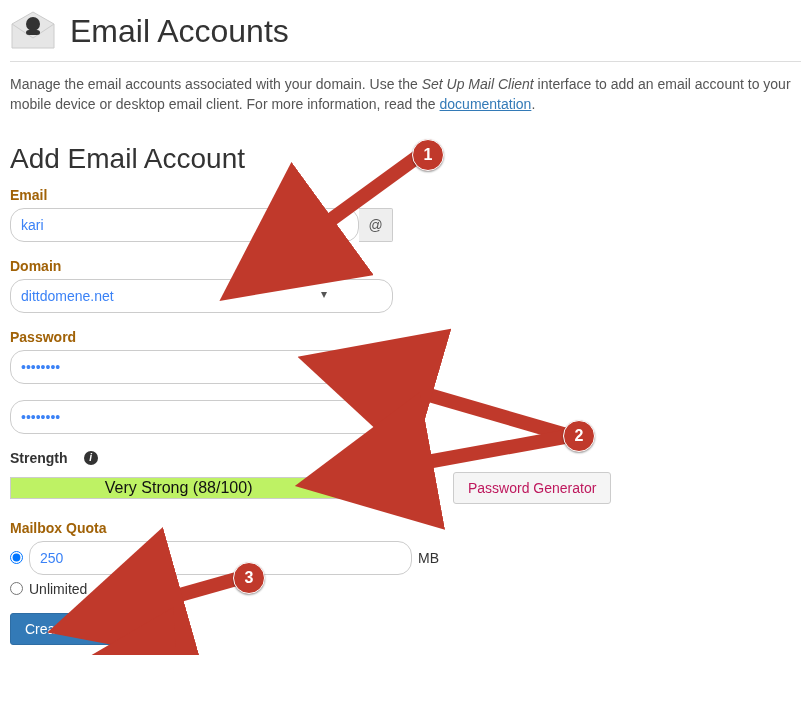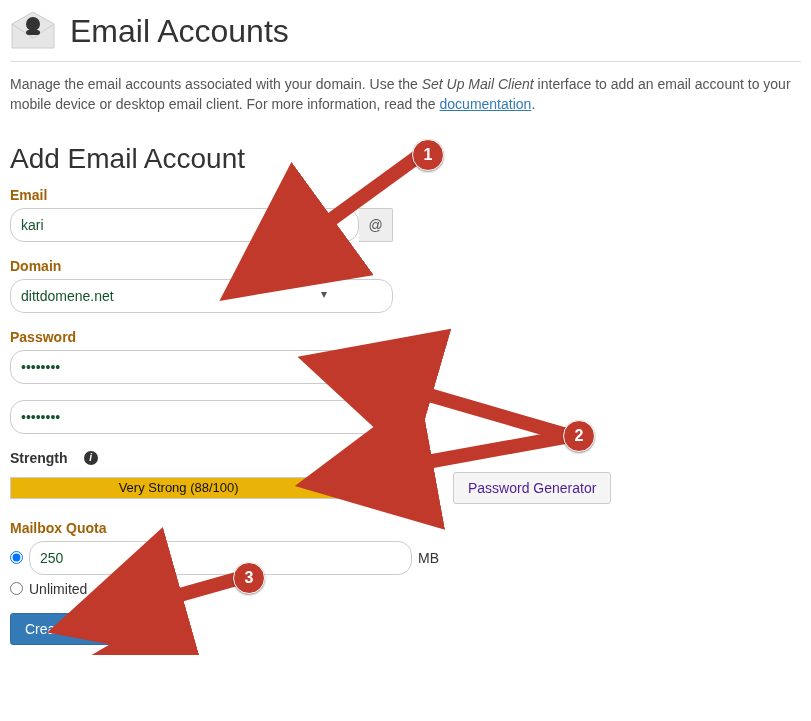--- a/index.html
+++ b/index.html
@@ -46,21 +46,21 @@
     font-weight: 700;
     color: #a16207;
     margin-bottom: 5px;
   }
   .input-row {
     display: flex;
     width: 383px;
   }
   input[type=text], input[type=password], select {
     font-size: 14px;
-    color: #14532d;
+    color: #3b82f6;
     border: 1px solid #ccc;
     border-radius: 14px;
     padding: 6px 10px;
     height: 34px;
     width: 383px;
     background: #fff;
   }
   .email-input { border-top-right-radius: 0; border-bottom-right-radius: 0; width: 346px; }
   .addon {
     display: inline-flex;
@@ -94,36 +94,36 @@
   }
   .strength-bar {
     width: 383px;
     height: 22px;
     border: 1px solid #ccc;
     background: #fff;
     position: relative;
   }
   .strength-fill {
     height: 100%;
-    background: #eab308;
+    background: #bef264;
     width: 88%;
     display: flex;
     align-items: center;
     justify-content: center;
     color: #111;
-    font-size: 13px;
+    font-size: 16px;
   }
   .btn {
     display: inline-block;
     font-size: 14px;
     padding: 7px 14px;
     border: 1px solid #ccc;
     border-radius: 3px;
     background: #f5f5f5;
-    color: #4c1d95;
+    color: #be185d;
     cursor: pointer;
   }
   .btn-primary {
     background: #337ab7;
     border: 1px solid #2e6da4;
     color: #fff;
   }
   .quota-row {
     display: flex;
     align-items: center;

